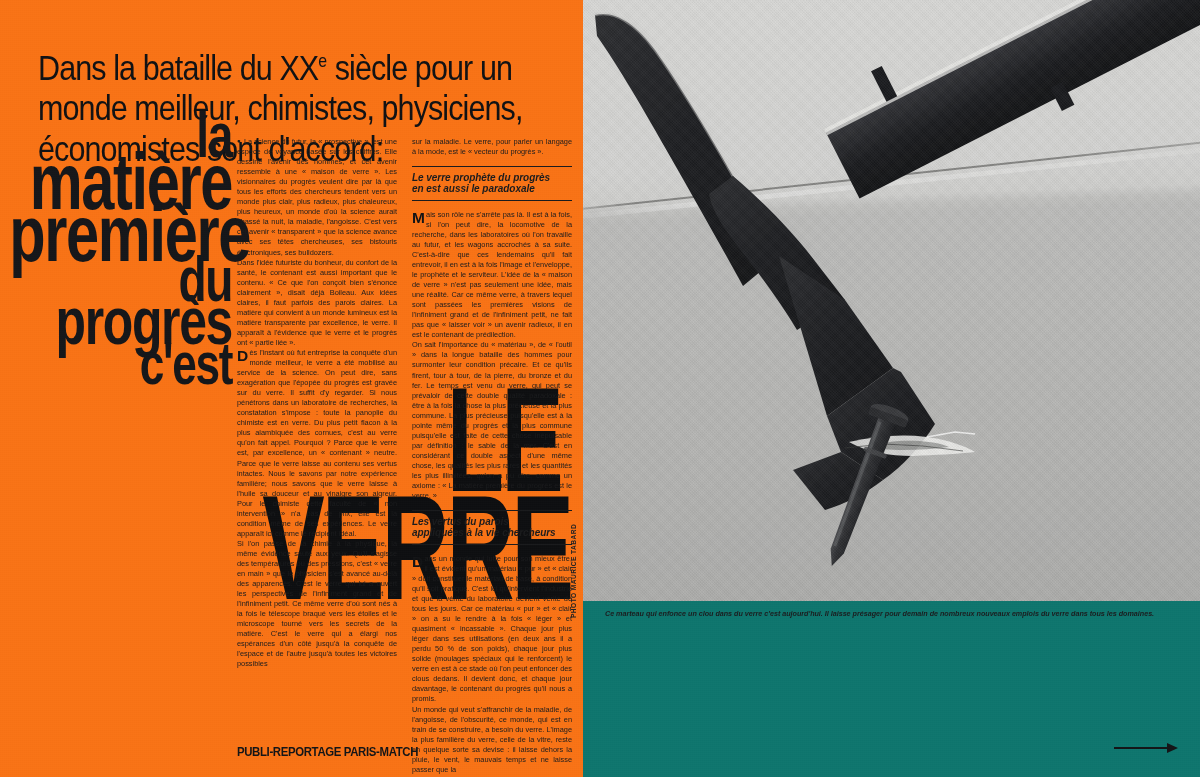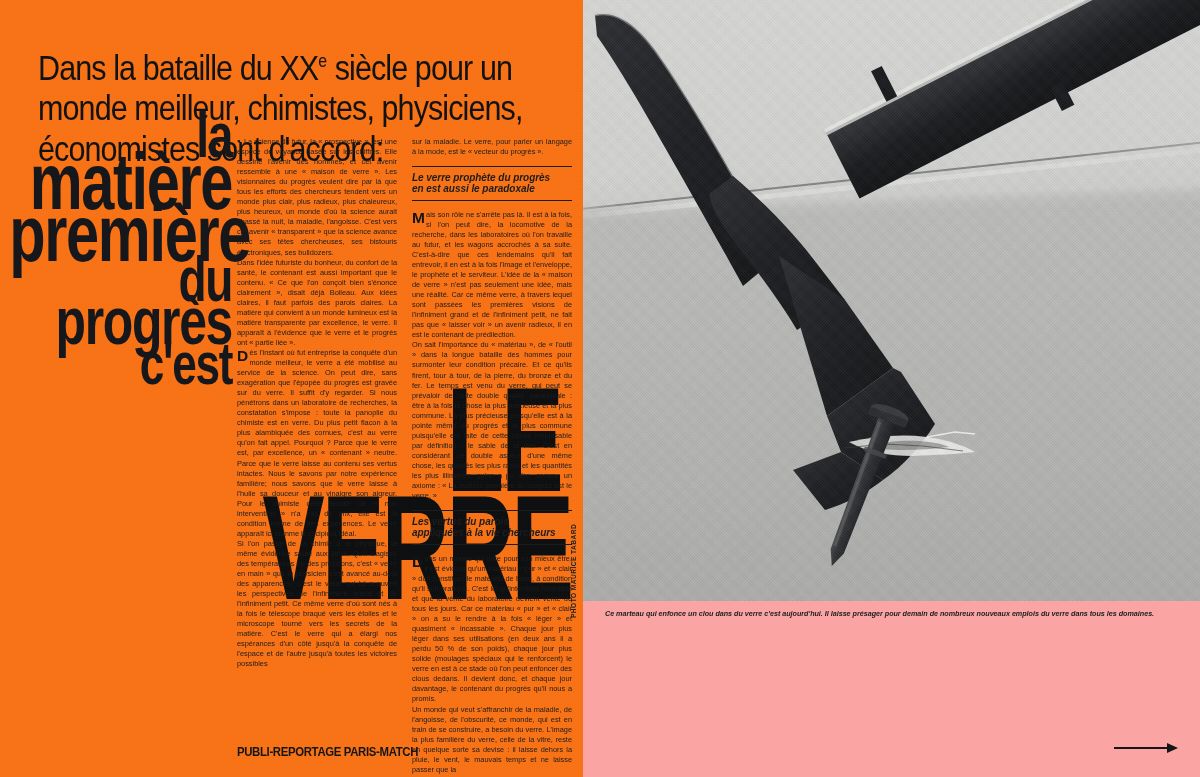--- a/index.html
+++ b/index.html
@@ -161,21 +161,21 @@
     color: #141517;
     transform: scaleY(1.12);
     transform-origin: left top;
   }
 
   
   .right-page {
     position: absolute;
     left: 583px; top: 0;
     width: 617px; height: 777px;
-    background: #fca5a5;
+    background: #0f766e;
   }
 
   .photo {
     position: absolute;
     left: 0px; top: 0px;
     width: 617px; height: 601px;
     overflow: hidden;
     background: #b9b9b7;
   }
   

